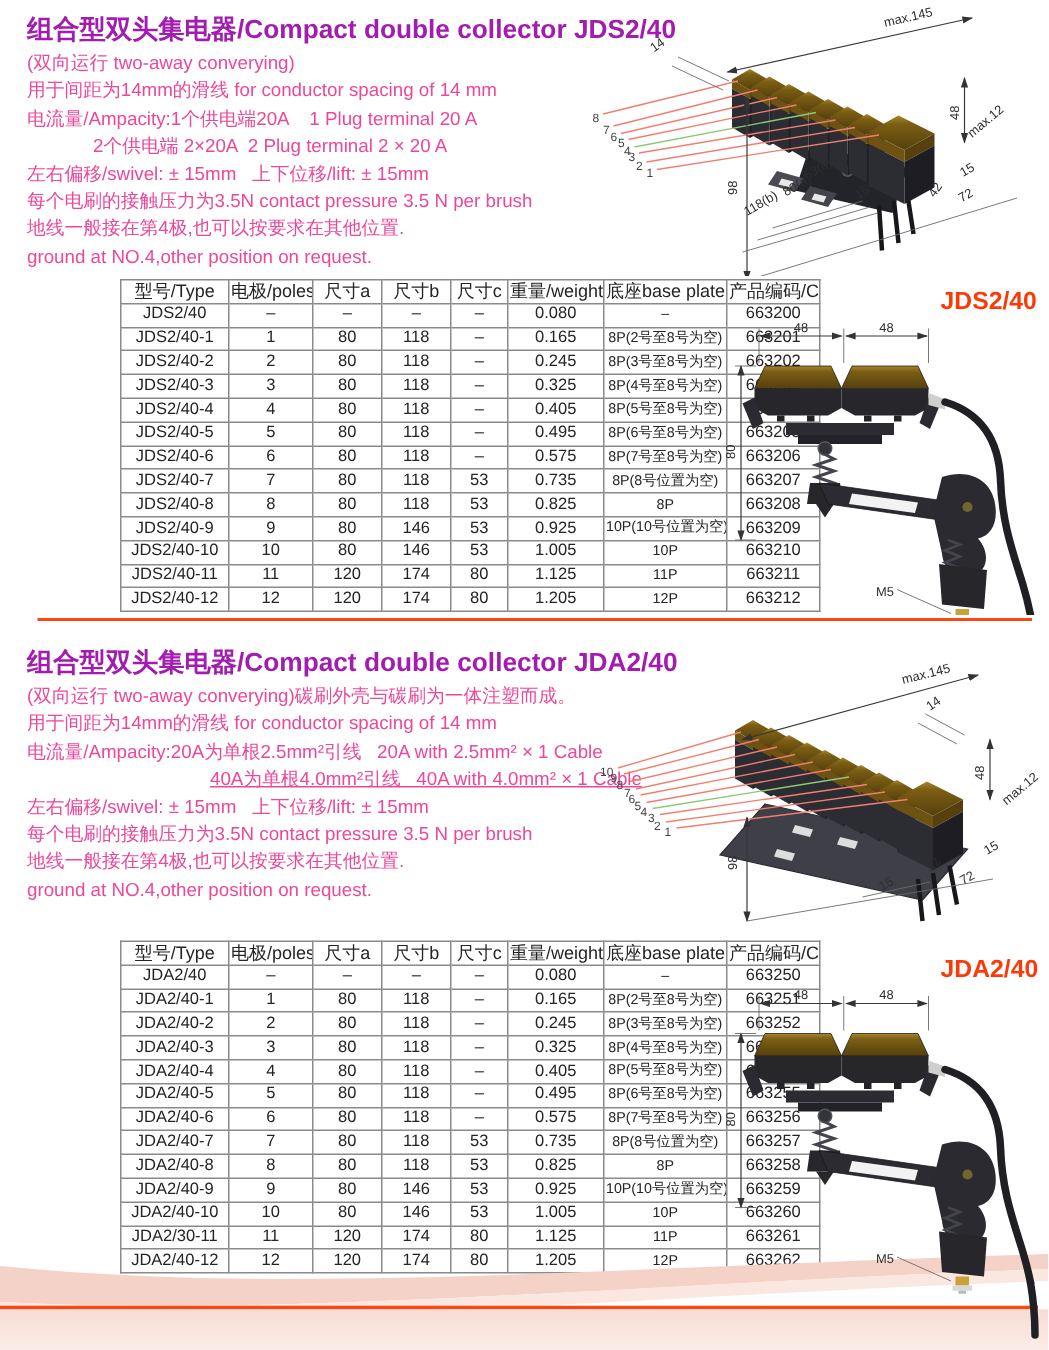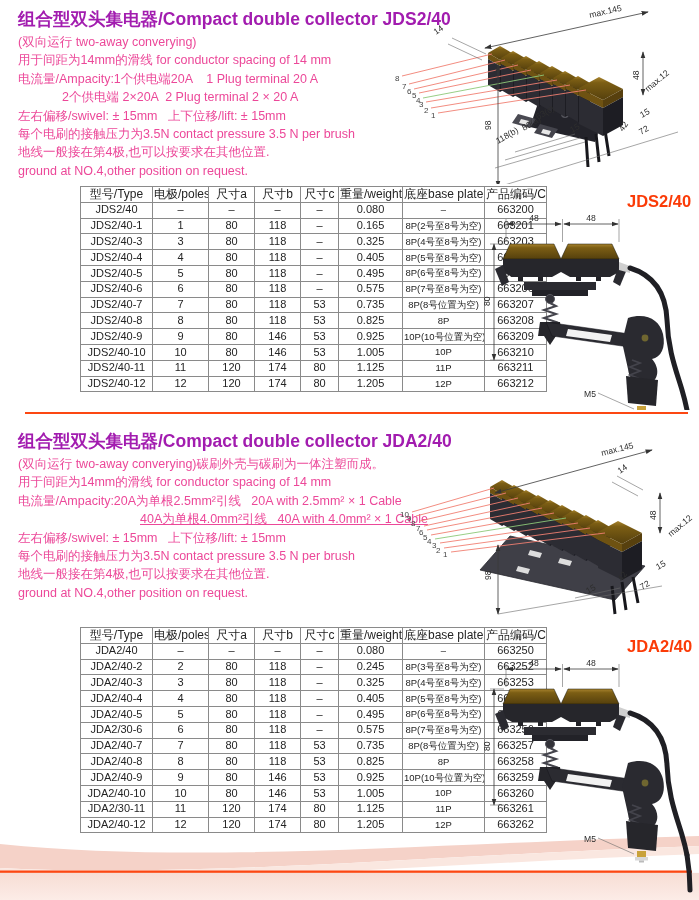--- a/index.html
+++ b/index.html
@@ -212,20 +212,30 @@
         <td>JDS2/40-1</td>
         <td>1</td>
         <td>80</td>
         <td>118</td>
         <td>–</td>
         <td>0.165</td>
         <td class="base-cell">8P(2号至8号为空)</td>
         <td>663201</td>
       </tr>
       <tr>
+        <td>JDS2/40-2</td>
+        <td>2</td>
+        <td>80</td>
+        <td>118</td>
+        <td>–</td>
+        <td>0.245</td>
+        <td class="base-cell">8P(3号至8号为空)</td>
+        <td>663202</td>
+      </tr>
+      <tr>
         <td>JDS2/40-3</td>
         <td>3</td>
         <td>80</td>
         <td>118</td>
         <td>–</td>
         <td>0.325</td>
         <td class="base-cell">8P(4号至8号为空)</td>
         <td>663203</td>
       </tr>
       <tr>
@@ -453,20 +463,30 @@
         <td>JDA2/40</td>
         <td>–</td>
         <td>–</td>
         <td>–</td>
         <td>–</td>
         <td>0.080</td>
         <td class="base-cell">–</td>
         <td>663250</td>
       </tr>
       <tr>
+        <td>JDA2/40-1</td>
+        <td>1</td>
+        <td>80</td>
+        <td>118</td>
+        <td>–</td>
+        <td>0.165</td>
+        <td class="base-cell">8P(2号至8号为空)</td>
+        <td>663251</td>
+      </tr>
+      <tr>
         <td>JDA2/40-2</td>
         <td>2</td>
         <td>80</td>
         <td>118</td>
         <td>–</td>
         <td>0.245</td>
         <td class="base-cell">8P(3号至8号为空)</td>
         <td>663252</td>
       </tr>
       <tr>
@@ -493,21 +513,21 @@
         <td>JDA2/40-5</td>
         <td>5</td>
         <td>80</td>
         <td>118</td>
         <td>–</td>
         <td>0.495</td>
         <td class="base-cell">8P(6号至8号为空)</td>
         <td>663255</td>
       </tr>
       <tr>
-        <td>JDA2/30-6</td>
+        <td>JDA2/40-6</td>
         <td>6</td>
         <td>80</td>
         <td>118</td>
         <td>–</td>
         <td>0.575</td>
         <td class="base-cell">8P(7号至8号为空)</td>
         <td>663256</td>
       </tr>
       <tr>
         <td>JDA2/40-7</td>

